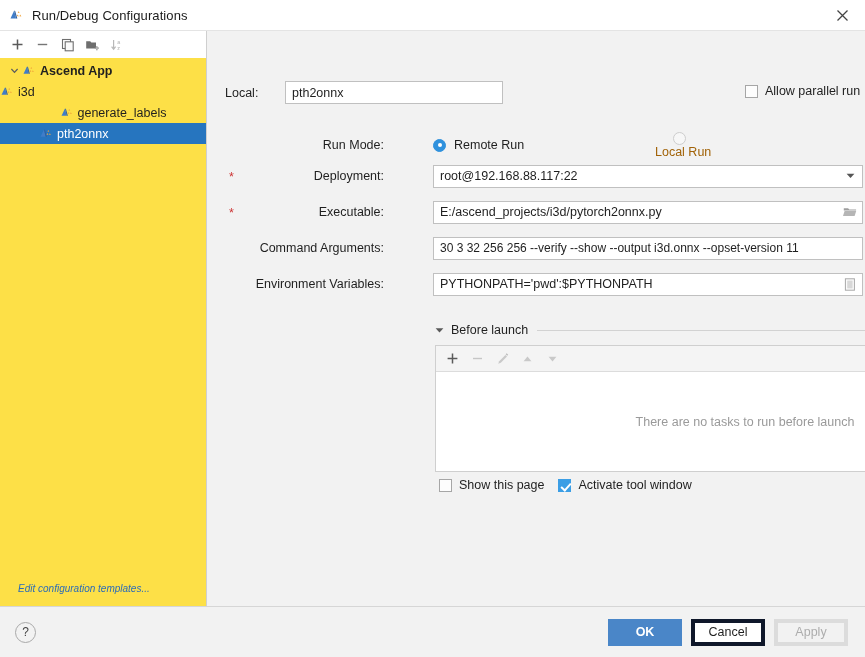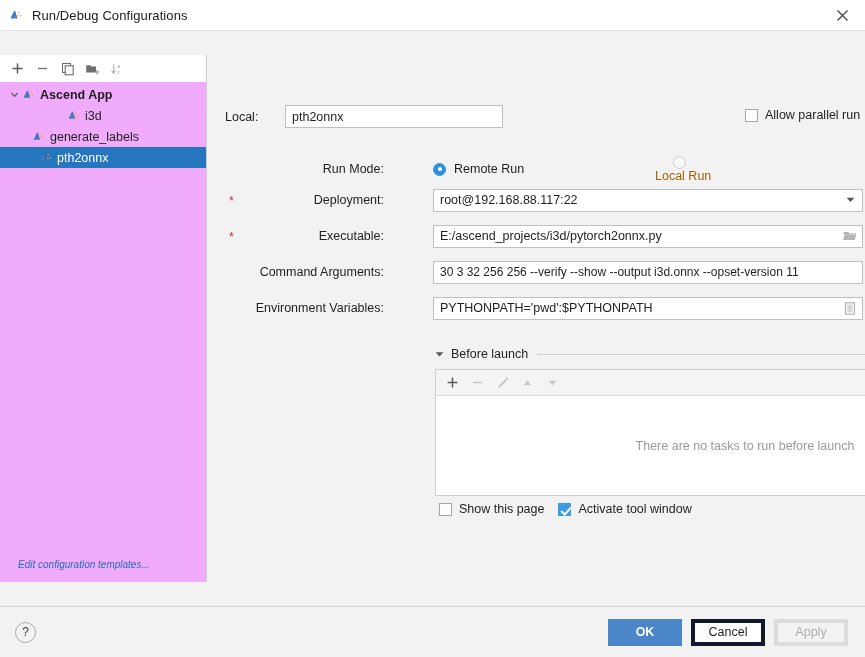--- a/index.html
+++ b/index.html
@@ -13,21 +13,20 @@
     color: #1f1f1f;
     -webkit-font-smoothing: antialiased;
   }
 
   #app {
     position: relative;
     width: 865px; height: 657px;
     background: #f2f2f2;
     display: flex;
     flex-direction: column;
-    gap: 24px;
   }
 
   
   .titlebar {
     height: 31px;
     min-height: 31px;
     background: #ffffff;
     display: flex;
     align-items: center;
     padding-left: 9px;
@@ -54,21 +53,21 @@
     flex: 1;
     display: flex;
     min-height: 0;
     background: #f2f2f2;
   }
 
   
   .left-panel {
     width: 207px;
     min-width: 207px;
-    background: #f0abfc;
+    background: #fde047;
     border-right: 1px solid #cfcfcf;
     display: flex;
     flex-direction: column;
     position: relative;
   }
   .left-toolbar {
     height: 27px;
     display: flex;
     align-items: center;
     padding-left: 6px;
@@ -389,34 +388,34 @@
               <path d="M1.5 9.8 L5.0 2.4 L6.7 9.8 Z" fill="#3f7dc9"></path>
               <path d="M5.0 2.4 L6.7 9.8 L7.9 9.8 L6.0 3.0 Z" fill="#2f5f9e"></path>
               <path d="M9.3 3.0 l0.9 1.8 l-1.8 -0.3 z" fill="#f0a33a"></path>
               <path d="M8.4 6.0 l1.0 1.9 l-1.9 -0.3 z" fill="#f0a33a"></path>
               <path d="M10.9 6.2 l0.9 1.8 l-1.8 -0.3 z" fill="#f0a33a"></path>
             </svg>
           </span>
           <span class="tree-label">Ascend App</span>
         </div>
 
-        <div class="tree-row" style="padding-left:39px;margin-left:28px;">
+        <div class="tree-row" style="">
           <span class="cfg-icon">
             <svg width="15" height="13" viewBox="0 0 15 13">
               <path d="M1.5 9.8 L5.0 2.4 L6.7 9.8 Z" fill="#3f7dc9"></path>
               <path d="M5.0 2.4 L6.7 9.8 L7.9 9.8 L6.0 3.0 Z" fill="#2f5f9e"></path>
               <path d="M9.3 3.0 l0.9 1.8 l-1.8 -0.3 z" fill="#f0a33a"></path>
               <path d="M8.4 6.0 l1.0 1.9 l-1.9 -0.3 z" fill="#f0a33a"></path>
               <path d="M10.9 6.2 l0.9 1.8 l-1.8 -0.3 z" fill="#f0a33a"></path>
             </svg>
           </span>
           <span class="tree-label">i3d</span>
         </div>
 
-        <div class="tree-row" style="padding-left:32px;">
+        <div class="tree-row" style="padding-left:20px;justify-content:center;">
           <span class="cfg-icon">
             <svg width="15" height="13" viewBox="0 0 15 13">
               <path d="M1.5 9.8 L5.0 2.4 L6.7 9.8 Z" fill="#3f7dc9"></path>
               <path d="M5.0 2.4 L6.7 9.8 L7.9 9.8 L6.0 3.0 Z" fill="#2f5f9e"></path>
               <path d="M9.3 3.0 l0.9 1.8 l-1.8 -0.3 z" fill="#f0a33a"></path>
               <path d="M8.4 6.0 l1.0 1.9 l-1.9 -0.3 z" fill="#f0a33a"></path>
               <path d="M10.9 6.2 l0.9 1.8 l-1.8 -0.3 z" fill="#f0a33a"></path>
             </svg>
           </span>
           <span class="tree-label">generate_labels</span>

